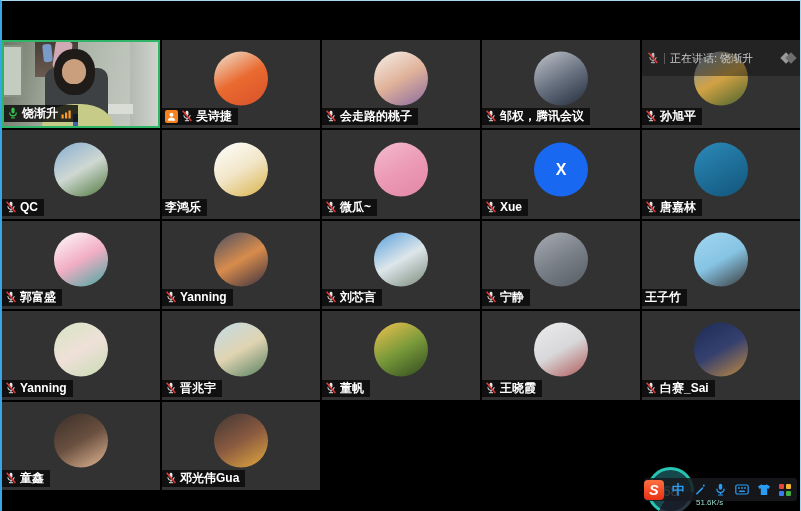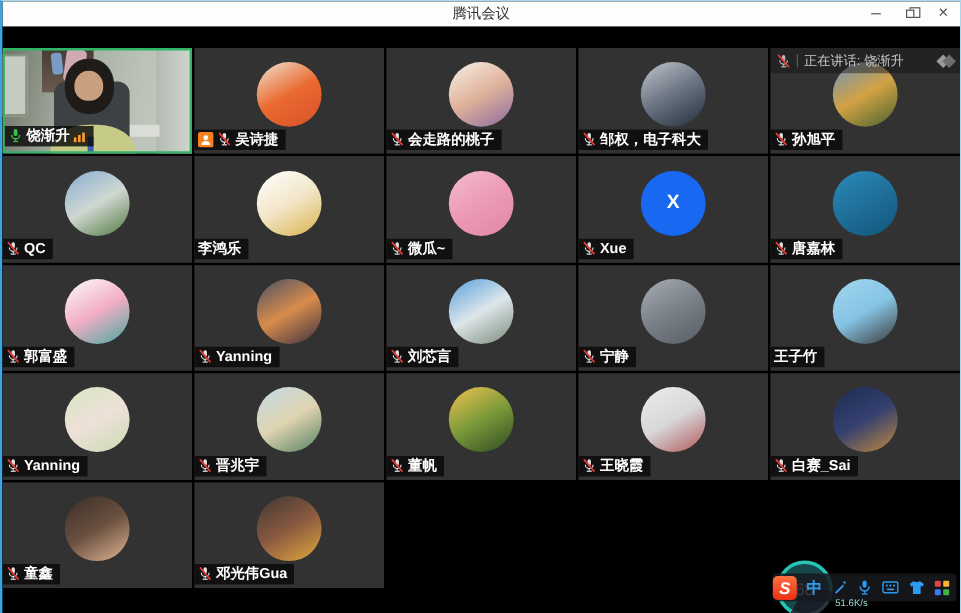--- a/index.html
+++ b/index.html
@@ -59,21 +59,21 @@
   .vf-door { position:absolute; right:0; top:0; width:19%; height:100%; background:linear-gradient(90deg,#b4bab2,#d0d5ce); }
   .vf-desk { position:absolute; right:17%; bottom:16%; width:17%; height:12%; background:#d9ddd5; }
   .vf-chair { position:absolute; left:27%; top:32%; width:40%; height:60%; background:#3e4144; border-radius:10px 10px 0 0; }
   .vf-hair { position:absolute; left:33%; top:10%; width:26%; height:52%; background:#1f1b18; border-radius:46%; }
   .vf-face { position:absolute; left:38%; top:22%; width:15%; height:28%; background:#c99f7e; border-radius:50% 50% 46% 46%; }
   .vf-body { position:absolute; left:25%; bottom:0; width:45%; height:28%; background:#c6cc87; border-radius:45% 45% 0 0/90% 90% 0 0; }
   .vf-lanyard { position:absolute; left:45%; bottom:0; width:3%; height:16%; background:#3a62b0; }
 
   
   .speaking-banner {
-    position:absolute; top:39px; right:0; width:158px; height:21px; z-index:6;
+    position:absolute; top:39px; right:0; width:158px; height:36px; z-index:6;
     display:flex; align-items:center; gap:5px; padding:0 5px;
     background:rgba(18,18,18,.45); color:#c9c9c9; font-size:11px;
   }
   .sb-divider { width:1px; height:11px; background:#5c5c5c; }
   .sb-text { flex:1; overflow:hidden; white-space:nowrap; }
   .sb-diamonds { display:flex; margin-left:auto; }
   .sb-diamonds i { width:8px; height:8px; transform:rotate(45deg); display:block; }
   .sb-diamonds i:nth-child(1){ background:#9a9a9a; }
   .sb-diamonds i:nth-child(2){ background:#6e6e6e; margin-left:-3px; }
 
@@ -103,32 +103,20 @@
   .ime-lang { color:#2b9cf2; font-size:13px; font-weight:bold; }
   .ime-bar svg { display:block; }
   .toolbox { display:grid; grid-template-columns:5px 5px; grid-gap:2px; }
   .toolbox i { width:5px; height:5px; border-radius:1px; display:block; }
 </style>
 </head>
 <body>
 
 <div class="app">
 
-  <div class="titlebar">
-    <div class="title">腾讯会议</div>
-    <div class="win-controls">
-      <span class="win-btn">
-          <i class="glyph-min"></i>
-        </span>
-      <span class="win-btn">
-          <i class="glyph-restore"></i>
-        </span>
-      <span class="win-btn glyph-close">✕</span>
-    </div>
-  </div>
 
   <div class="grid">
       <div class="tile video speaking">
     <div class="video-feed">
     <div class="vf-window"></div>
     <div class="vf-hangers"></div>
     <div class="vf-cloth-blue"></div>
     <div class="vf-cloth-pink"></div>
     <div class="vf-door"></div>
     <div class="vf-desk"></div>
@@ -195,21 +183,21 @@
     <div class="plabel">
 
       <svg class="i-muted" width="12" height="12" viewBox="0 0 12 12">
         <rect x="4.6" y="0.8" width="2.8" height="5.2" rx="1.4" fill="#e6e6e6"></rect>
         <path d="M2.8 5.2a3.2 3.2 0 0 0 6.4 0" fill="none" stroke="#e6e6e6" stroke-width="1"></path>
         <rect x="5.5" y="8.4" width="1" height="1.8" fill="#e6e6e6"></rect>
         <rect x="3.9" y="10.2" width="4.2" height="1" fill="#e6e6e6"></rect>
         <line x1="1.6" y1="0.8" x2="10.4" y2="11" stroke="#e23a3a" stroke-width="1.5"></line>
       </svg>
 
-      <span class="name">邹权，电子科大</span>
+      <span class="name">邹权，腾讯会议</span>
 
     </div>
   </div>
       <div class="tile">
     <div class="avatar" style="background: linear-gradient(150deg, rgb(111, 147, 189), rgb(210, 162, 68), rgb(71, 98, 47));"></div>
     <div class="plabel">
 
       <svg class="i-muted" width="12" height="12" viewBox="0 0 12 12">
         <rect x="4.6" y="0.8" width="2.8" height="5.2" rx="1.4" fill="#e6e6e6"></rect>
         <path d="M2.8 5.2a3.2 3.2 0 0 0 6.4 0" fill="none" stroke="#e6e6e6" stroke-width="1"></path>

